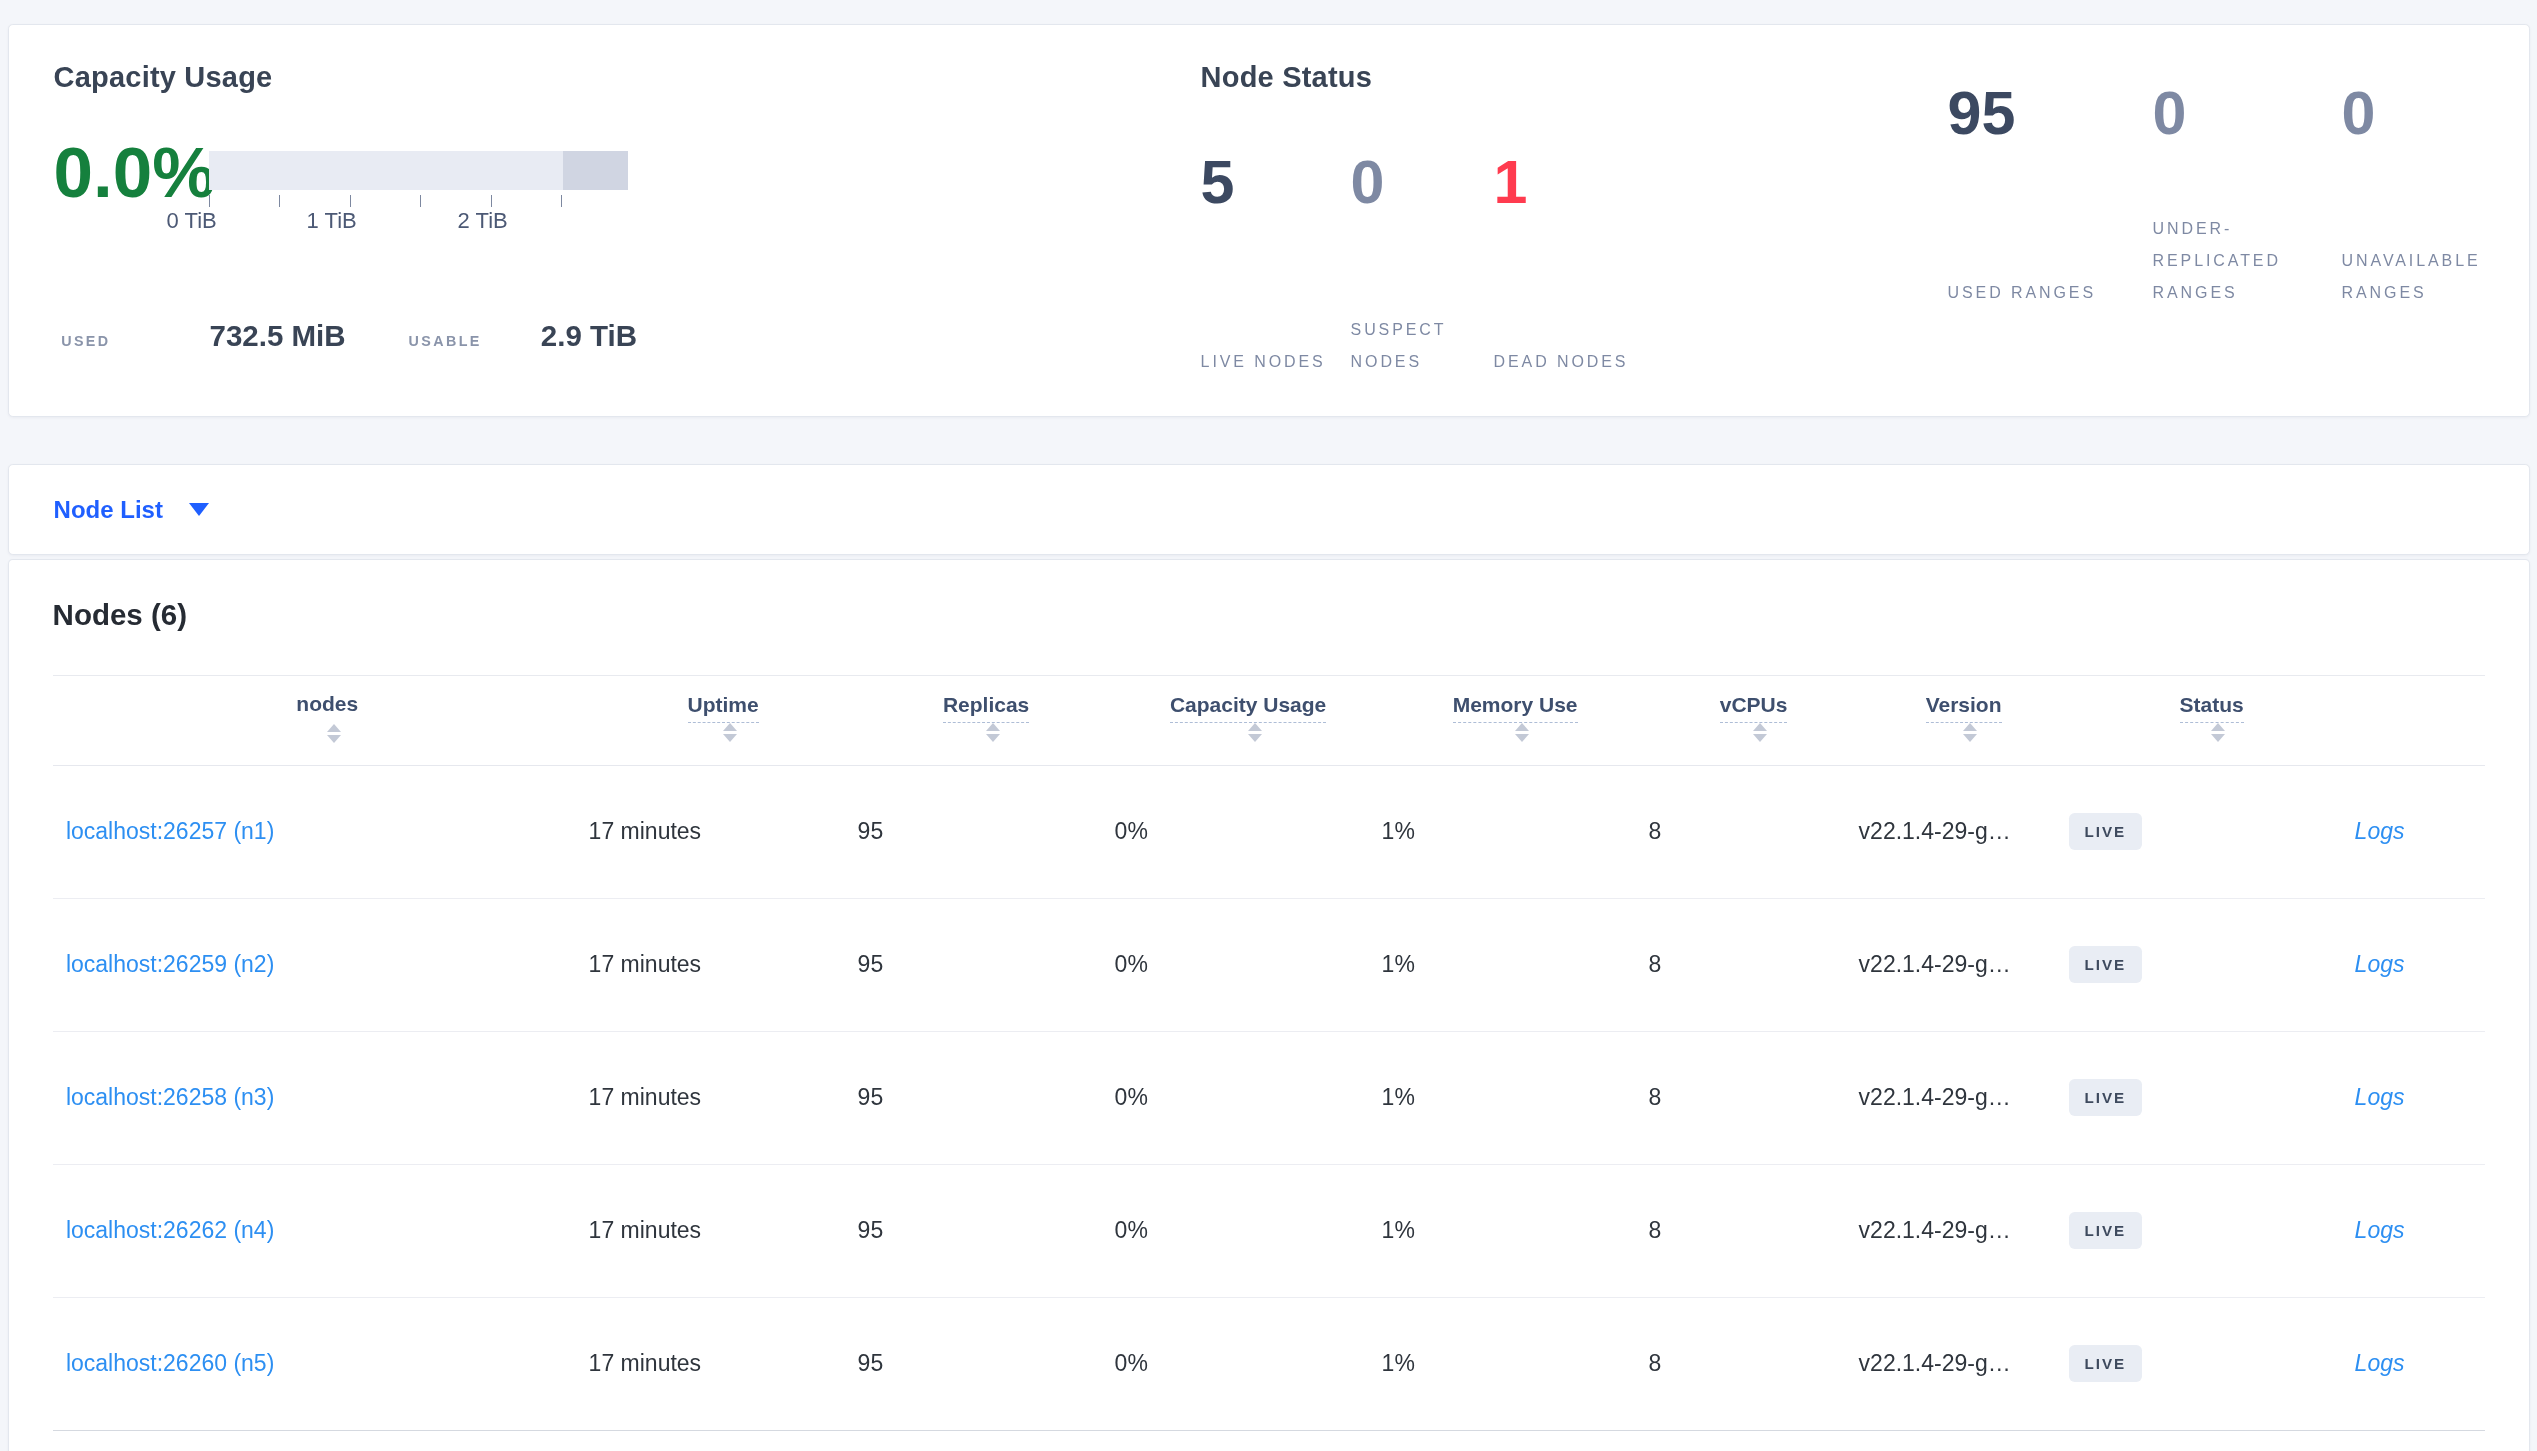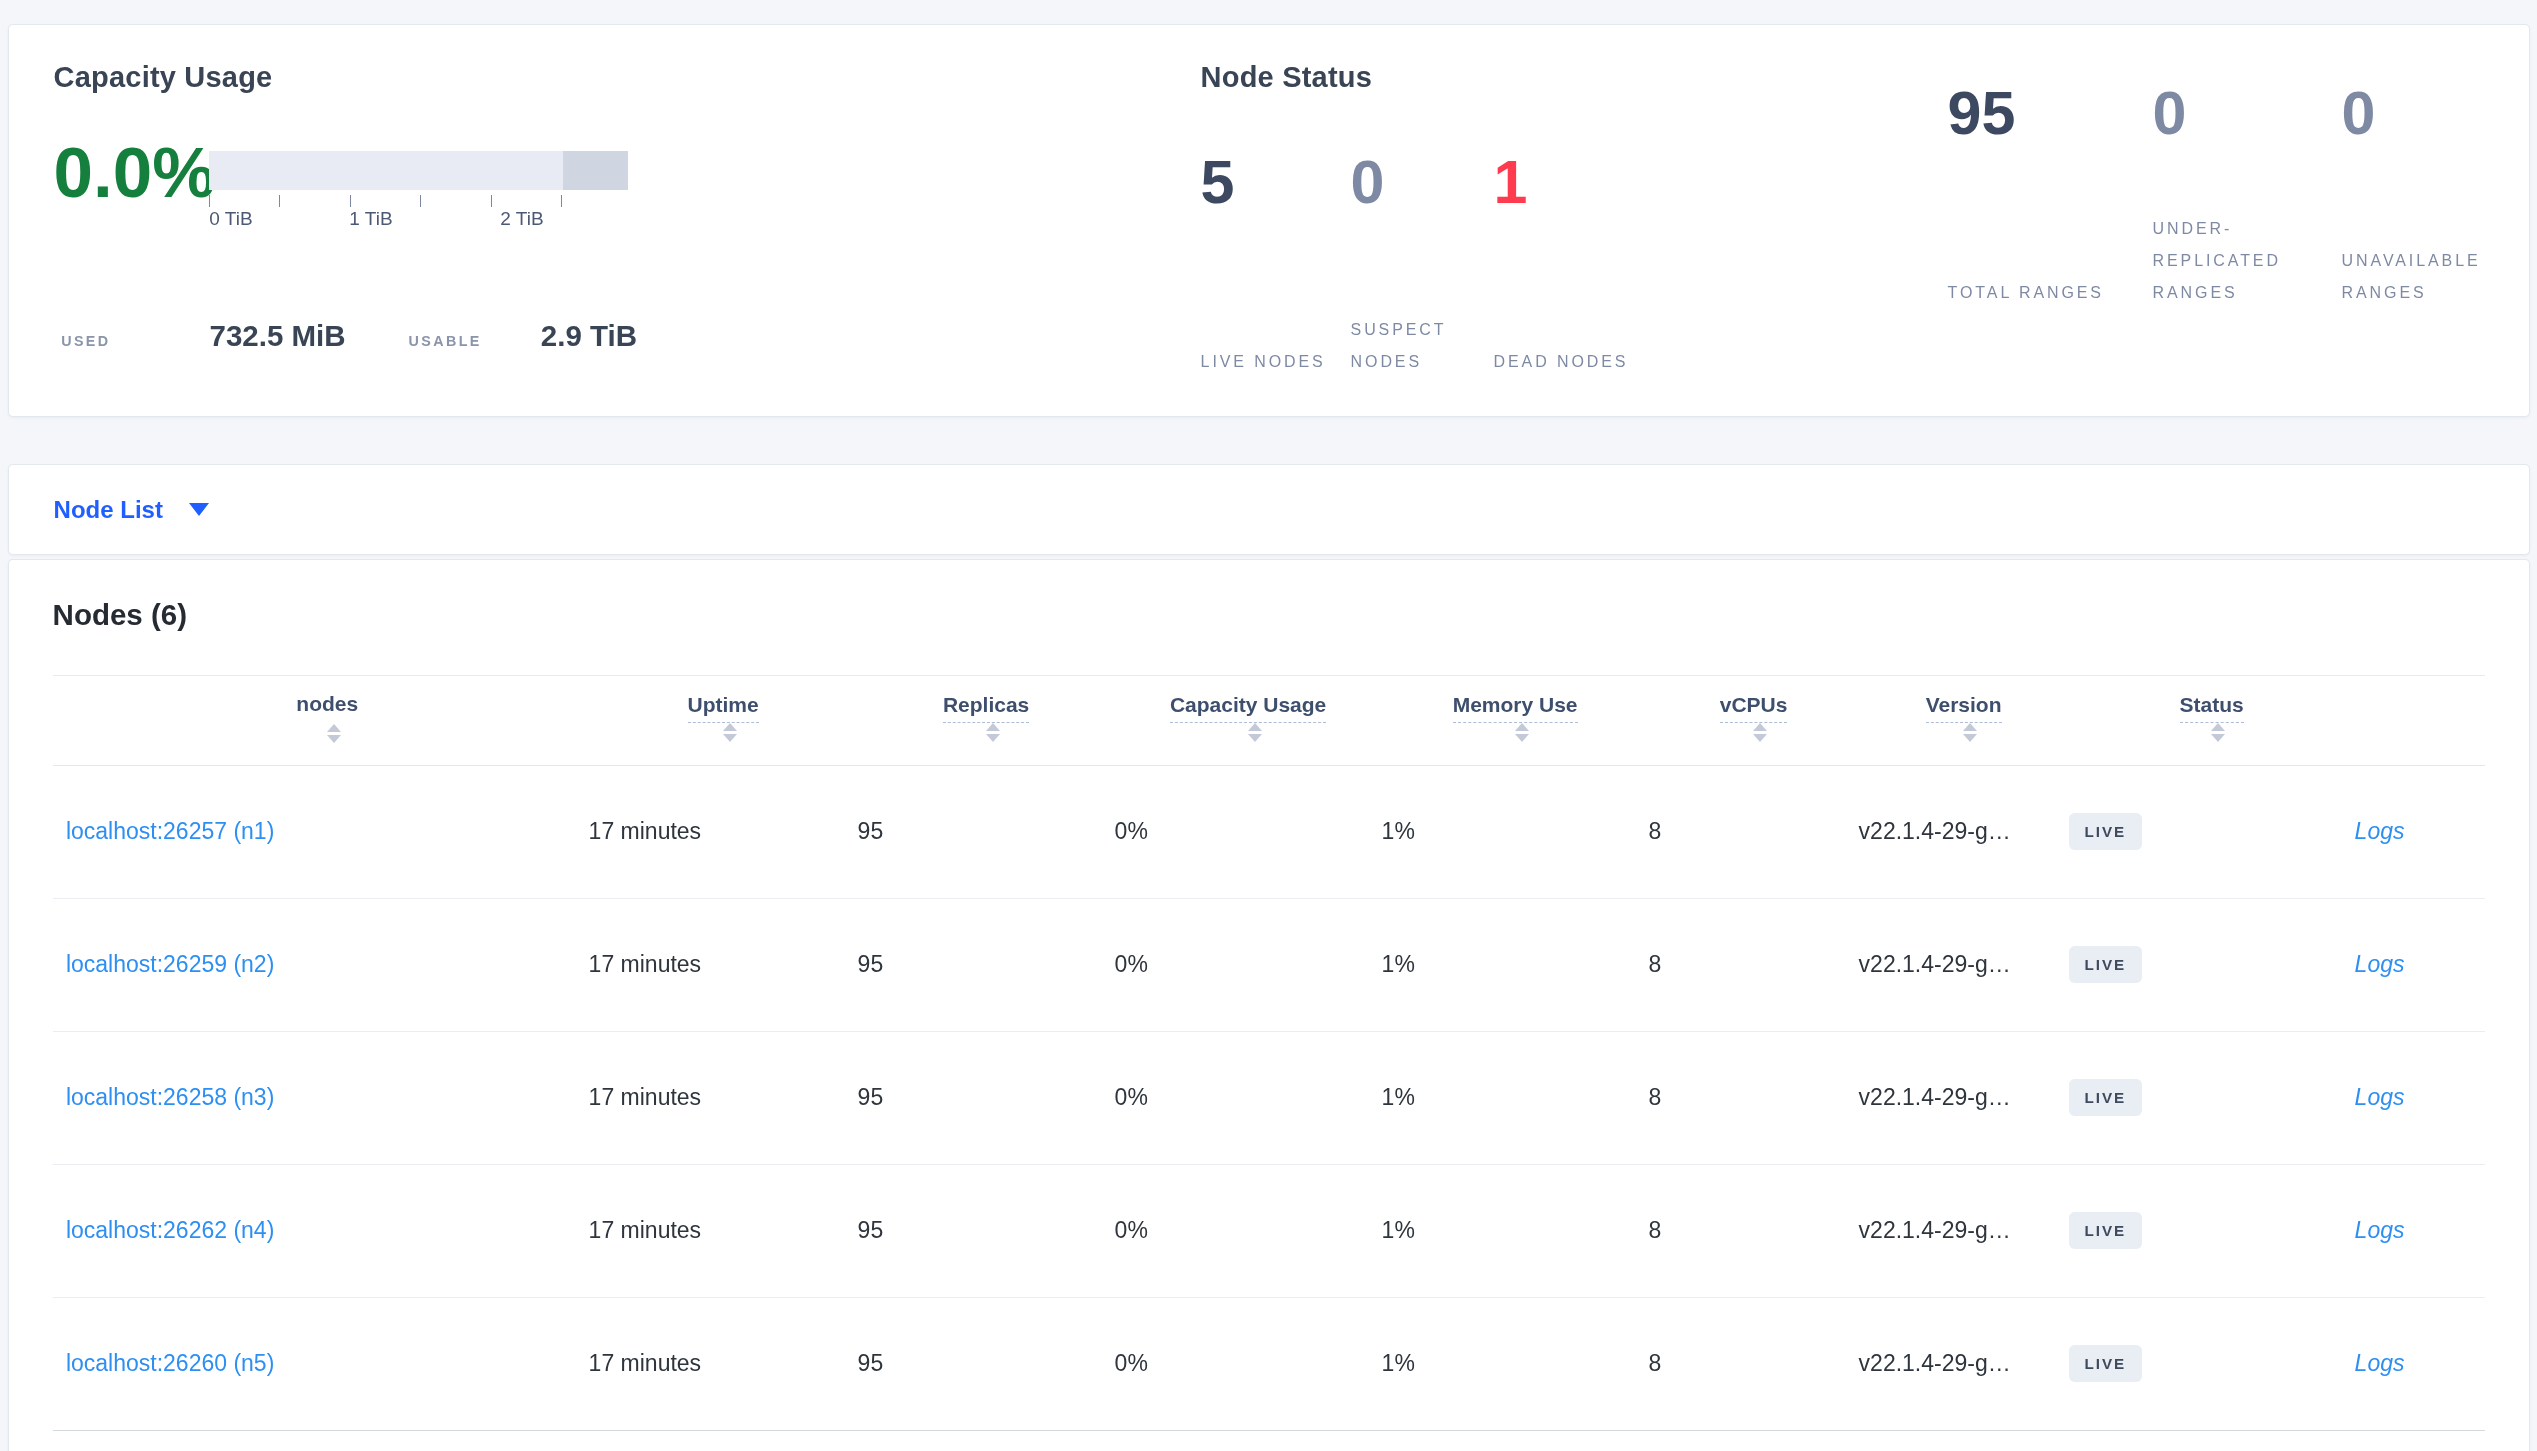--- a/index.html
+++ b/index.html
@@ -29,21 +29,21 @@
 
   
   .gauge-row { display:flex; margin-top:48px; }
   .cap-percent { font-size:71px; font-weight:700; color:#15803d; line-height:61px; width:155px; }
   .bar-wrap { margin-top:8.6px; }
   .bar { width:419px; height:39px; background:#e8ebf3; position:relative; }
   .bar-dark { position:absolute; right:0; top:0; width:65px; height:39px; background:#d0d5e2; }
   .ticks { position:relative; height:17px; }
   .tick { position:absolute; top:5.7px; width:1.9px; height:11.4px; background:#7d88a0; }
   .tick-labels { position:relative; height:25px; margin-top:1.9px; }
-  .tick-label { position:absolute; width:86px; text-align:right; font-size:19px; color:#4c5975; }
+  .tick-label { position:absolute; width:86px; text-align:left; font-size:22px; color:#4c5975; }
   .cap-bottom { display:flex; align-items:baseline; margin-top:86px; }
   .mini-label { font-size:14.3px; letter-spacing:2.4px; color:#8a94aa; font-weight:600; }
   .cap-val { font-size:29.5px; font-weight:700; color:#394455; }
   .ml-used  { margin-left:7.6px; }
   .ml-usedv { margin-left:99px; }
   .ml-usable{ margin-left:63px; }
   .ml-usablev{ margin-left:59px; }
 
   
   .stat-cols { display:flex; margin-top:55px; height:229px; }
@@ -143,21 +143,21 @@
           <div class="stat-value tone-red">1</div>
           <div class="stat-label">DEAD NODES</div>
         </div>
       </div>
   </div>
 
   <div class="section sec-repl">
     <div class="stat-cols">
         <div class="stat-col">
           <div class="stat-value tone-dark">95</div>
-          <div class="stat-label">TOTAL RANGES</div>
+          <div class="stat-label">USED RANGES</div>
         </div>
         <div class="stat-col">
           <div class="stat-value tone-muted">0</div>
           <div class="stat-label">UNDER-REPLICATED RANGES</div>
         </div>
         <div class="stat-col">
           <div class="stat-value tone-muted">0</div>
           <div class="stat-label">UNAVAILABLE RANGES</div>
         </div>
       </div>

